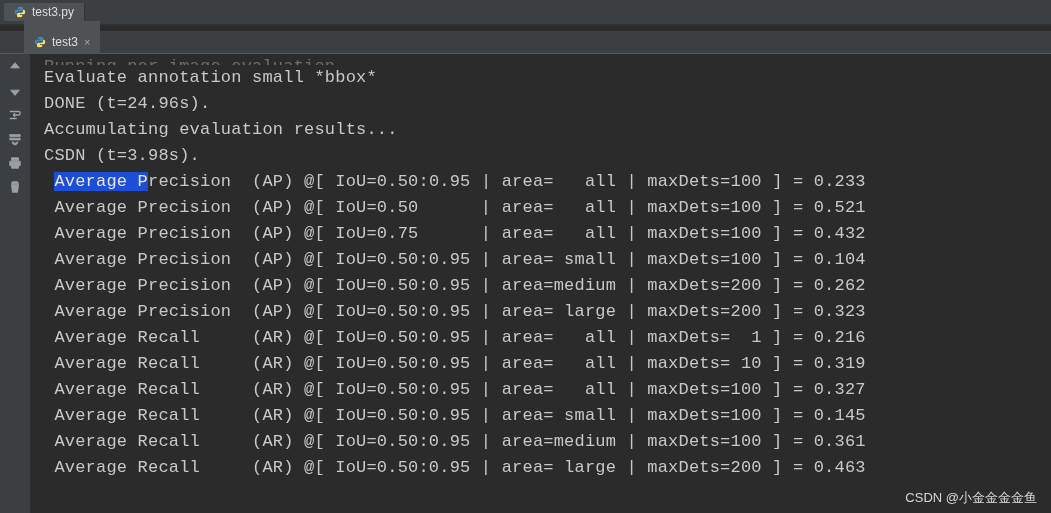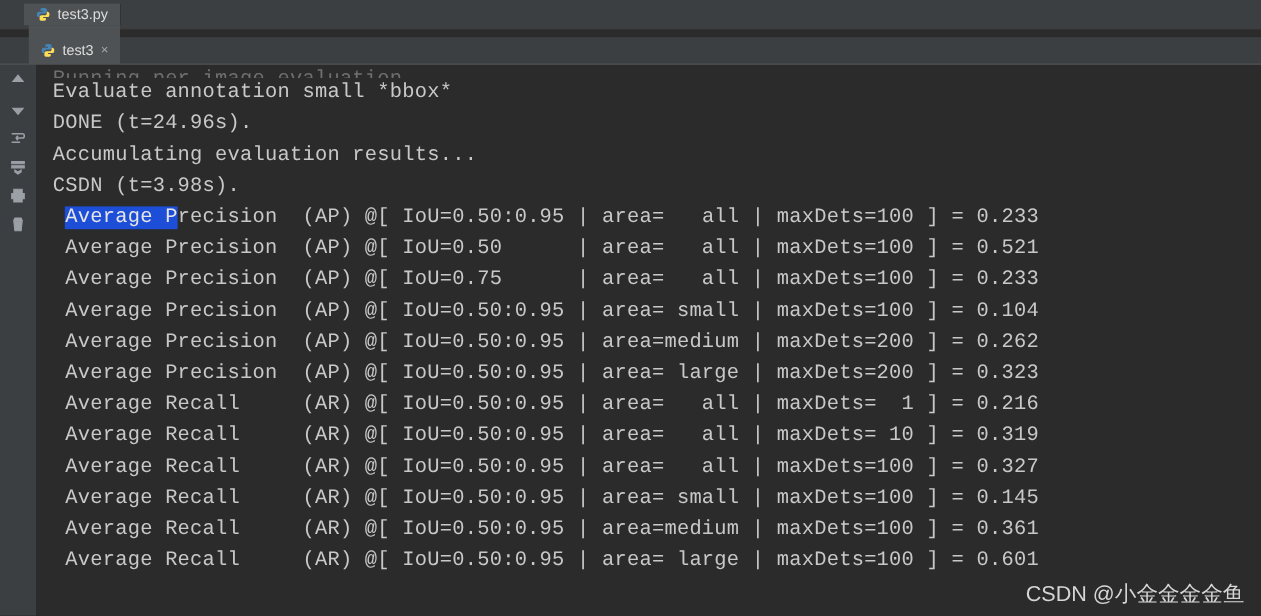--- a/index.html
+++ b/index.html
@@ -1,28 +1,28 @@
 <!DOCTYPE html>
 <html><head>
 <meta charset="utf-8">
 <style>
   html,body{margin:0;padding:0;background:#2b2b2b;color:#bababa;font-family:Consolas,'Courier New',monospace;font-size:14px;width:1051px;height:513px;overflow:hidden}
-  .tab-bar{height:24px;background:#3c3f41;border-bottom:1px solid #323232;display:flex;align-items:center;padding:0 20px}
+  .tab-bar{height:24px;background:#3c3f41;border-bottom:1px solid #323232;display:flex;align-items:center;padding:0 4px}
   .tab{display:flex;align-items:center;gap:6px;padding:2px 10px;background:#4e5254;color:#ddd;font-family:-apple-system,Segoe UI,Arial,sans-serif;font-size:12px;border-right:1px solid #323232}
   .py-icon{width:12px;height:12px;display:inline-block}
   .run-tab-bar{height:22px;background:#3c3f41;border-bottom:1px solid #555a5e;display:flex;align-items:center;padding-left:24px;margin-top:6px}
   .run-tab{display:flex;align-items:center;gap:6px;padding:14px 10px;background:#4e5254;color:#ddd;font-family:-apple-system,Segoe UI,Arial,sans-serif;font-size:12px}
   .close-x{color:#aaa;font-size:11px}
   .main{display:flex;height:calc(513px - 24px - 6px - 22px)}
   .gutter{width:30px;background:#3c3f41;display:flex;flex-direction:column;align-items:center;padding-top:6px;gap:10px}
   .gutter .icn{width:14px;height:14px;fill:#9aa0a6;stroke:#9aa0a6}
   .console{flex:1;padding:0 12px 0 14px;background:#2b2b2b;overflow:hidden;white-space:pre;font-size:17px;line-height:26px;color:#c8c8c8;letter-spacing:0.2px}
   .console .cut{color:#6f6f6f;height:11px;overflow:hidden;display:block}
   .sel{background:#1d4ed8;color:#e6e6e6}
-  .watermark{position:absolute;bottom:6px;right:14px;color:#d6d6d6;font-family:-apple-system,Segoe UI,Arial,sans-serif;font-size:18px}
+  .watermark{position:absolute;bottom:6px;right:14px;color:#d6d6d6;font-family:-apple-system,Segoe UI,Arial,sans-serif;font-size:13px}
 </style>
 </head>
 <body>
 
 <div class="tab-bar">
   <div class="tab">
     <span class="py-icon">
       <svg viewBox="0 0 16 16">
           <path fill="#4584b6" d="M8 1c-3 0-3 1-3 2v1h3v1H3c-1 0-2 1-2 3s1 3 2 3h1V9c0-1 1-2 2-2h4c1 0 2-1 2-2V3c0-1 0-2-4-2z"></path>
           <path fill="#ffde57" d="M8 15c3 0 3-1 3-2v-1H8v-1h5c1 0 2-1 2-3s-1-3-2-3h-1v2c0 1-1 2-2 2H6c-1 0-2 1-2 2v2c0 1 0 2 4 2z"></path>
@@ -66,25 +66,25 @@
         <path d="M5 2h6l1 2H4zM4 5h8l-1 9H5z"></path>
       </svg>
   </div>
 
   <div class="console"><span class="cut">Running per image evaluation...</span><span>Evaluate annotation small *bbox*</span>
 <span>DONE (t=24.96s).</span>
 <span>Accumulating evaluation results...</span>
 <span>CSDN (t=3.98s).</span>
  <span class="sel">Average P</span><span>recision  (AP) @[ IoU=0.50:0.95 | area=   all | maxDets=100 ] = 0.233</span>
 <span> Average Precision  (AP) @[ IoU=0.50      | area=   all | maxDets=100 ] = 0.521</span>
-<span> Average Precision  (AP) @[ IoU=0.75      | area=   all | maxDets=100 ] = 0.233</span>
+<span> Average Precision  (AP) @[ IoU=0.75      | area=   all | maxDets=100 ] = 0.432</span>
 <span> Average Precision  (AP) @[ IoU=0.50:0.95 | area= small | maxDets=100 ] = 0.104</span>
 <span> Average Precision  (AP) @[ IoU=0.50:0.95 | area=medium | maxDets=200 ] = 0.262</span>
 <span> Average Precision  (AP) @[ IoU=0.50:0.95 | area= large | maxDets=200 ] = 0.323</span>
 <span> Average Recall     (AR) @[ IoU=0.50:0.95 | area=   all | maxDets=  1 ] = 0.216</span>
 <span> Average Recall     (AR) @[ IoU=0.50:0.95 | area=   all | maxDets= 10 ] = 0.319</span>
 <span> Average Recall     (AR) @[ IoU=0.50:0.95 | area=   all | maxDets=100 ] = 0.327</span>
 <span> Average Recall     (AR) @[ IoU=0.50:0.95 | area= small | maxDets=100 ] = 0.145</span>
 <span> Average Recall     (AR) @[ IoU=0.50:0.95 | area=medium | maxDets=100 ] = 0.361</span>
-<span> Average Recall     (AR) @[ IoU=0.50:0.95 | area= large | maxDets=100 ] = 0.601</span></div>
+<span> Average Recall     (AR) @[ IoU=0.50:0.95 | area= large | maxDets=200 ] = 0.463</span></div>
 </div>
 
 <div class="watermark">CSDN @小金金金金鱼</div>
 
 </body></html>

